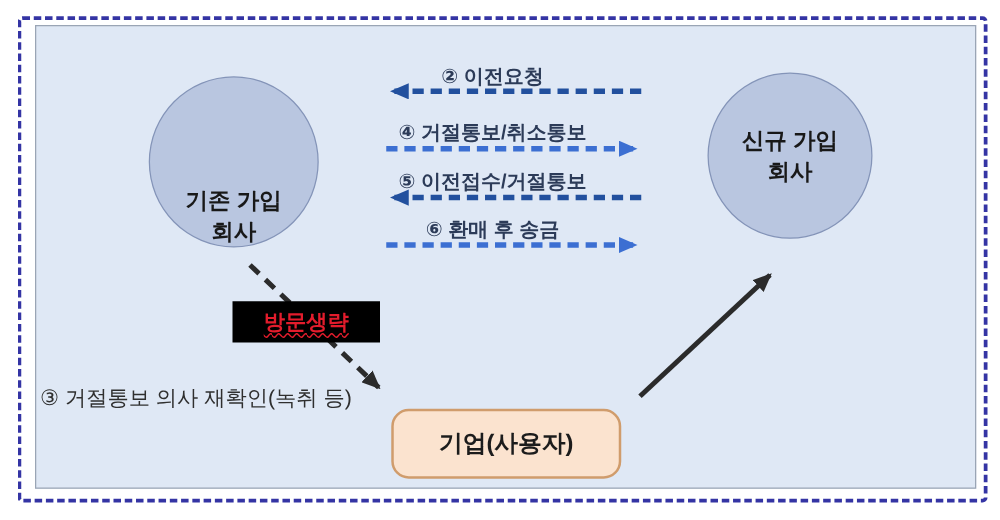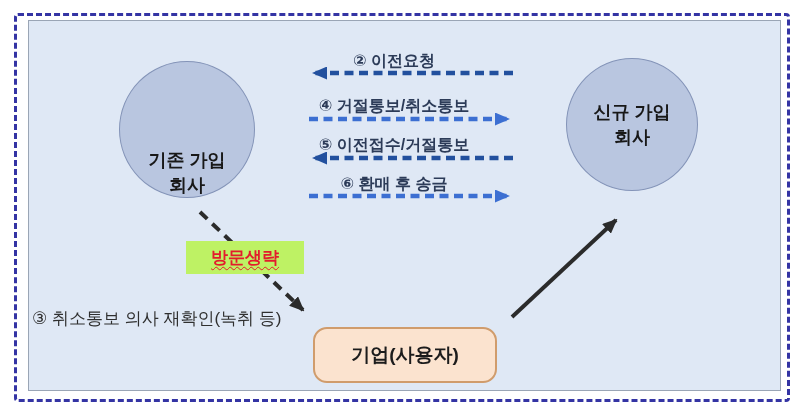--- a/index.html
+++ b/index.html
@@ -35,21 +35,21 @@
     position: absolute; left: 284px; width: 220px; text-align: center;
     font-size: 16px; font-weight: bold; color: #2c3b58; z-index: 3;
     white-space: nowrap;
   }
   .flow-label-2 { top: 51px; }
   .flow-label-4 { top: 96px; }
   .flow-label-5 { top: 135px; }
   .flow-label-6 { top: 174px; }
   .visit-skip {
     position: absolute; left: 186px; top: 241px; width: 118px; height: 33px;
-    background: #bef264; z-index: 4;
+    background: #000000; z-index: 4;
     display: flex; align-items: center; justify-content: center;
   }
   .visit-skip span {
     color: #e31c2c; font-size: 17px; font-weight: bold;
     text-decoration: underline wavy #e31c2c 1px; text-underline-offset: 3px;
   }
   .caption {
     position: absolute; font-size: 17px; color: #2f2f2f; z-index: 3;
     white-space: nowrap;
   }
@@ -107,19 +107,19 @@
 
   <div class="flow-label flow-label-2">② 이전요청</div>
   <div class="flow-label flow-label-4">④ 거절통보/취소통보</div>
   <div class="flow-label flow-label-5">⑤ 이전접수/거절통보</div>
   <div class="flow-label flow-label-6">⑥ 환매 후 송금</div>
 
   <div class="visit-skip">
     <span>방문생략</span>
   </div>
 
-  <div class="caption caption-step3">③ 취소통보 의사 재확인(녹취 등)</div>
+  <div class="caption caption-step3">③ 거절통보 의사 재확인(녹취 등)</div>
 
   <div class="enterprise-box">
     <span>기업(사용자)</span>
   </div>
 
 </div>
 
 </body></html>

